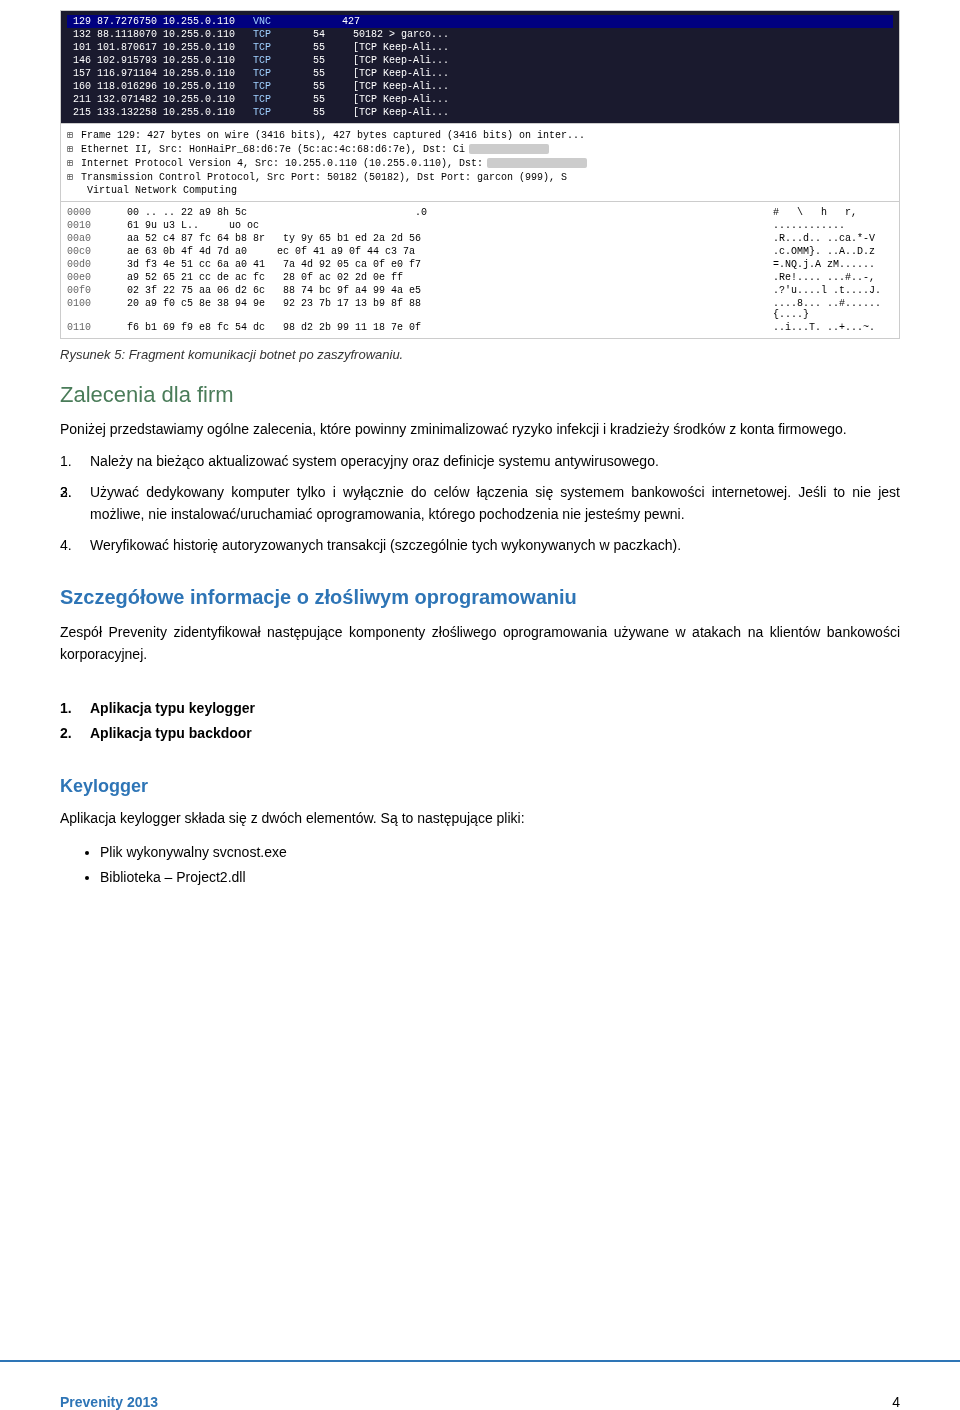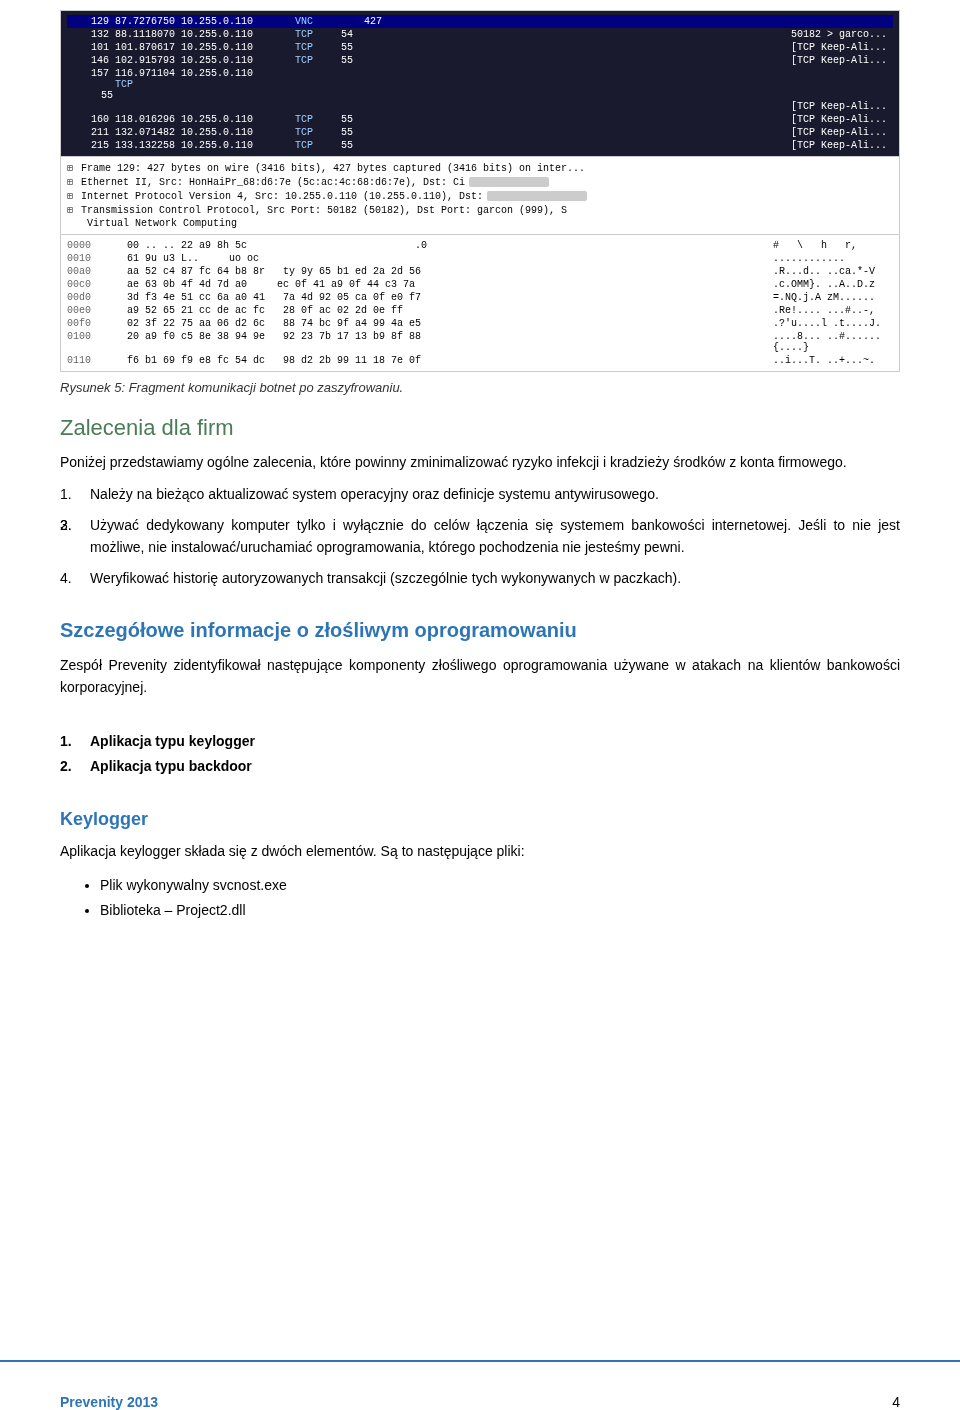--- a/index.html
+++ b/index.html
@@ -35,21 +35,20 @@
       background: #1a1a2e;
       padding: 4px 6px;
     }
 
     .capture-row {
       display: flex;
       padding: 1px 6px;
       color: #fff;
       font-size: 10px;
       font-family: 'Courier New', monospace;
-      text-align: right;
     }
 
     .capture-row.selected {
       background: #000080;
     }
 
     .col-ip { width: 180px; }
     .col-proto { width: 60px; color: #7ec8e3; }
     .col-info { flex: 1; }
 
@@ -249,21 +248,21 @@
         <span class="col-proto" style="color:#a0d0ff;">TCP</span>
         <span style="color:#fff; width:40px; display:inline-block;">55</span>
         <span class="col-info">[TCP Keep-Ali...</span>
       </div>
       <div class="capture-row">
         <span class="col-ip">146  102.915793  10.255.0.110</span>
         <span class="col-proto" style="color:#a0d0ff;">TCP</span>
         <span style="color:#fff; width:40px; display:inline-block;">55</span>
         <span class="col-info">[TCP Keep-Ali...</span>
       </div>
-      <div class="capture-row" style="background:#1a1a2e;flex-direction:column;">
+      <div class="capture-row" style="background:#1a1a2e;">
         <span class="col-ip">157  116.971104  10.255.0.110</span>
         <span class="col-proto" style="color:#a0d0ff;">TCP</span>
         <span style="color:#fff; width:40px; display:inline-block;">55</span>
         <span class="col-info">[TCP Keep-Ali...</span>
       </div>
       <div class="capture-row">
         <span class="col-ip">160  118.016296  10.255.0.110</span>
         <span class="col-proto" style="color:#a0d0ff;">TCP</span>
         <span style="color:#fff; width:40px; display:inline-block;">55</span>
         <span class="col-info">[TCP Keep-Ali...</span>

